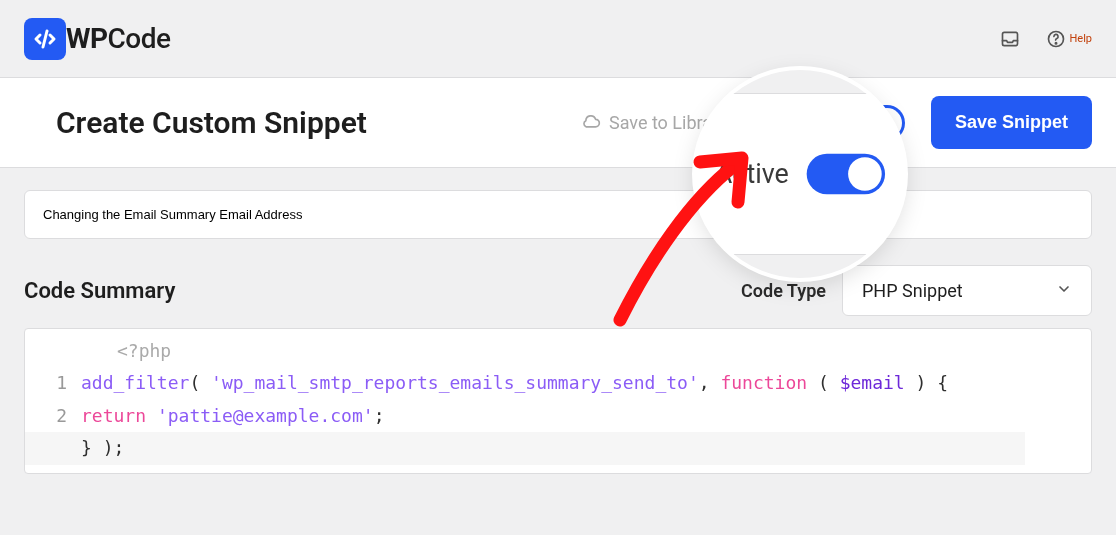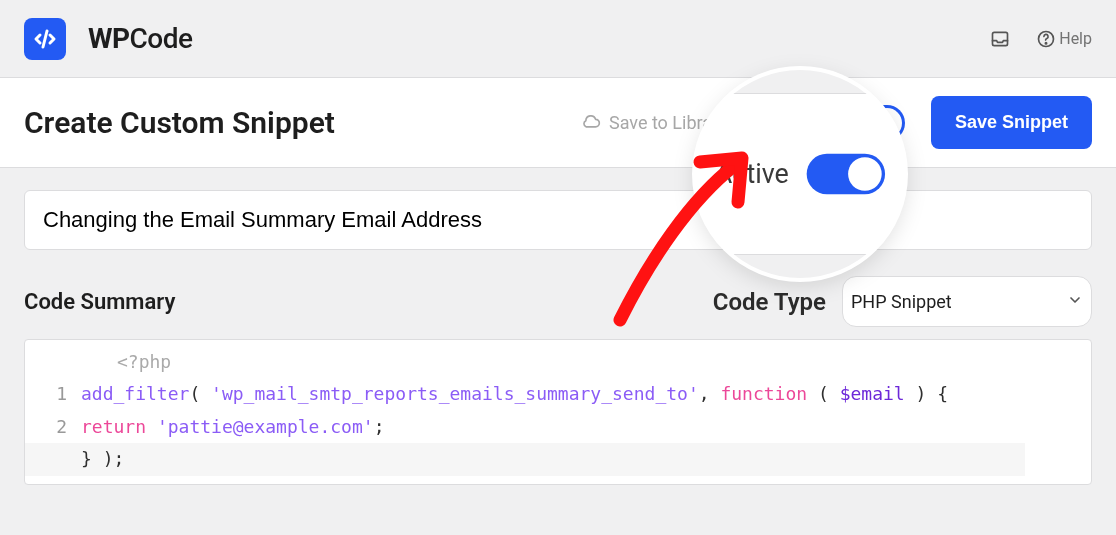--- a/index.html
+++ b/index.html
@@ -28,21 +28,21 @@
     align-items: center;
     justify-content: space-between;
     padding: 14px 24px;
     border-bottom: 1px solid var(--border);
     background: var(--grey-bg);
     height: 78px;
   }
   .brand {
     display: flex;
     align-items: center;
-    gap: 22px;
+    gap: 0;
   }
   .brand-mark {
     width: 42px; height: 42px;
     border-radius: 8px;
     background: var(--brand);
     display: flex; align-items: center; justify-content: center;
   }
   .brand-mark svg { width: 24px; height: 24px; }
   .brand-text {
     font-size: 28px;
@@ -52,33 +52,33 @@
   }
   .brand-text .bold { font-weight: 700; }
   .header-actions {
     display: flex;
     align-items: center;
     gap: 24px;
     color: #555;
   }
   .header-icon { width: 22px; height: 22px; display:flex; align-items:center; justify-content:center; }
   .header-icon svg { width:20px; height:20px; }
-  .help { display:flex; align-items:center; gap:2px; font-size:16px; color:#737373; }
+  .help { display:flex; align-items:center; gap:2px; font-size:11px; color:#c2410c; }
 
   
   .page-bar {
     background: #fff;
     border-bottom: 1px solid var(--border);
     padding: 22px 24px;
     display:flex;
     align-items:center;
     justify-content:space-between;
     height: 90px;
   }
-  .page-title { font-size: 30px; font-weight:600; }
+  .page-title { font-size: 30px; font-weight:600;margin-left:32px; }
   .page-actions { display:flex; align-items:center; gap:18px; }
   .save-library {
     display:flex; align-items:center; gap:8px;
     color: #a7a7a7; font-size:18px;
   }
   .cloud-icon svg{ width:20px; height:20px; }
   .toggle-wrap { display:flex; align-items:center; gap:16px; padding:0 8px; }
   .toggle-label { font-size:24px; color:#3a3a3a; }
   .toggle {
     width: 70px; height: 36px;
@@ -103,42 +103,42 @@
     cursor:pointer;
   }
 
   
   .content {
     padding: 22px 24px;
   }
   .title-input {
     width:100%;
     padding: 16px 18px;
-    font-size:22px;
+    font-size:13px;
     border:1px solid var(--border);
     border-radius:6px;
     background:#fff;
   }
   .section-row {
     display:flex;
     align-items:center;
     justify-content:space-between;
     margin-top:26px;
     margin-bottom:12px;
   }
   .section-title { font-size:22px; font-weight:600; }
   .codetype-wrap { display:flex; align-items:center; gap:16px; }
-  .codetype-label { font-size:24px; font-weight:600; color:#2b2b2b; }
+  .codetype-label { font-size:18px; font-weight:600; color:#2b2b2b; }
   .codetype-select {
     display:flex; align-items:center; justify-content:space-between;
     width: 250px;
-    padding: 14px 8px;
+    padding: 14px 19px;
     background:#fff;
     border:1px solid var(--border);
-    border-radius:14px;
+    border-radius:6px;
     font-size:18px;
     cursor:pointer;
   }
   .chevron svg { width:16px; height:16px; }
 
   
   .editor {
     background:#fff;
     border:1px solid var(--border);
     border-radius:4px;

